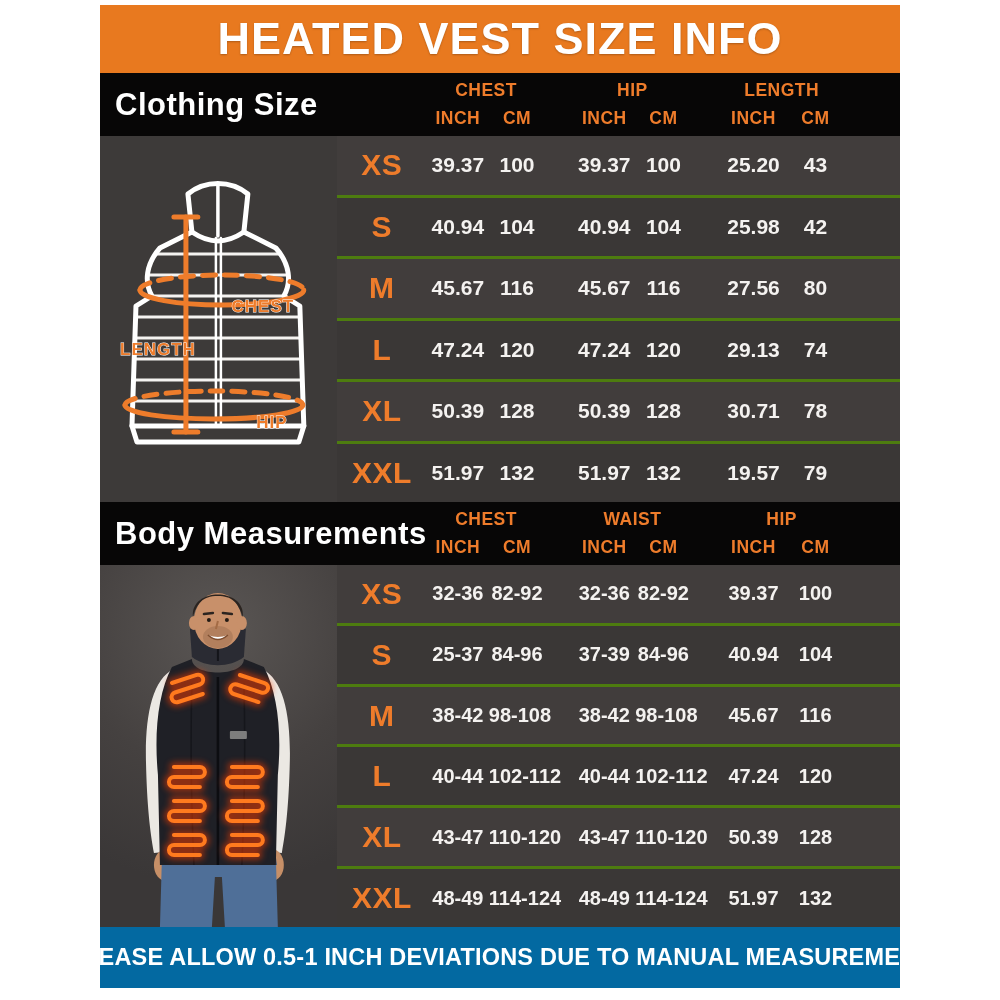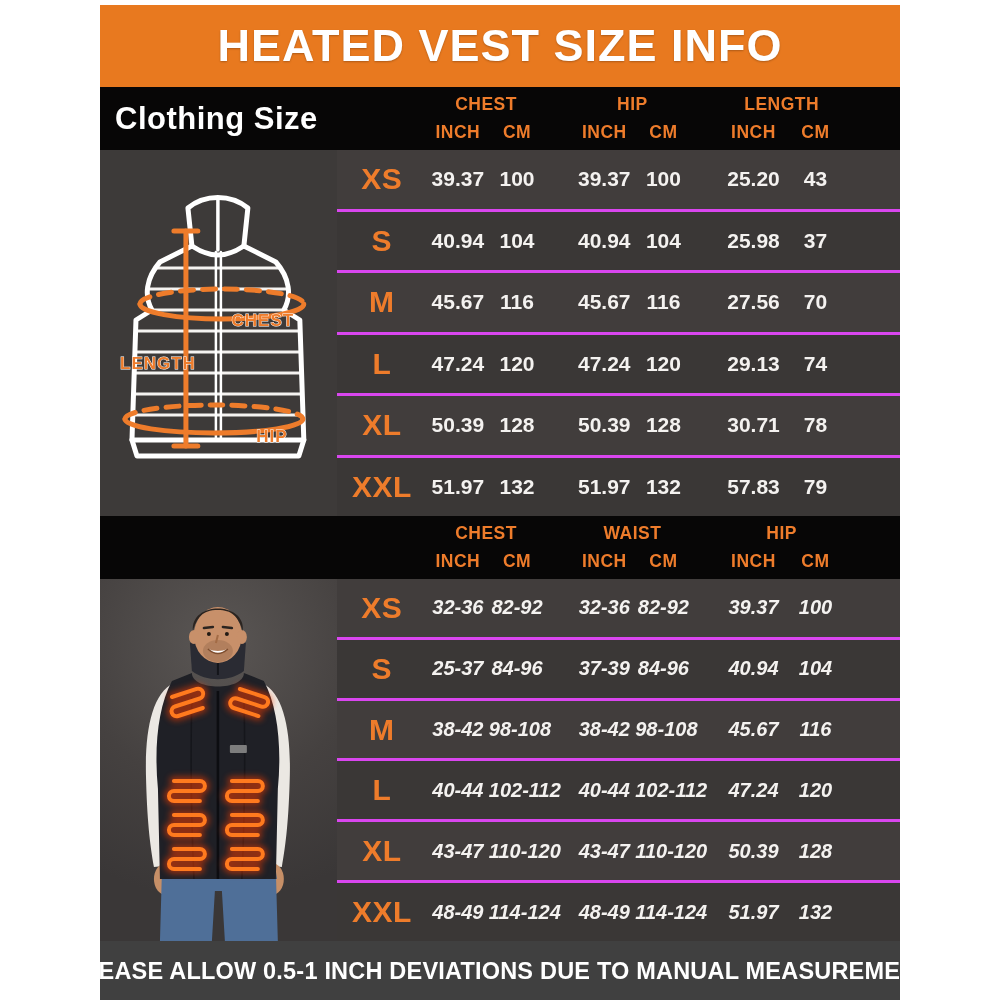--- a/index.html
+++ b/index.html
@@ -4,21 +4,21 @@
 <style>
   html,body{margin:0;padding:0;}
   body{
     width:1000px;height:1000px;background:#ffffff;overflow:hidden;
     font-family:"Liberation Sans","DejaVu Sans",sans-serif;
   }
   .canvas{position:relative;width:800px;margin:5px auto 0;}
 
   
   .banner{
-    height:82px;background:#e8791f;
+    height:68px;background:#e8791f;
     display:flex;align-items:center;justify-content:center;
   }
   .banner span{
     color:#ffffff;font-size:45px;font-weight:900;letter-spacing:1px;
     text-shadow:0 1px 2px rgba(0,0,0,.25);white-space:nowrap;
   }
 
   
   .section-header{position:relative;height:63px;background:#070606;}
   .sh-title{
@@ -44,34 +44,34 @@
   .left-panel{width:29.6%;position:relative;overflow:hidden;}
   .panel-photo{
     background:radial-gradient(circle at 50% 18%, #5a5654 0%, #454140 45%, #3a3737 80%);
   }
   .left-panel svg{position:absolute;inset:0;width:100%;height:100%;}
   .rows{flex:1;display:flex;flex-direction:column;}
   .row{
     flex:1;display:grid;
     grid-template-columns:16% 11% 10% 5% 11% 10% 5% 12% 10% 10%;
     align-items:center;text-align:center;
-    border-bottom:3px solid #d946ef;background:#413d3c;
+    border-bottom:3px solid #4d7c0f;background:#413d3c;
   }
   .row:nth-child(even){background:#3a3736;}
   .row:last-child{border-bottom:none;}
   .cell{white-space:nowrap;}
   .sz{grid-column:1;color:#ee7c2b;font-size:30px;font-weight:800;letter-spacing:0.5px;}
   .c1{grid-column:2;} .c2{grid-column:3;} .c3{grid-column:5;}
   .c4{grid-column:6;} .c5{grid-column:8;} .c6{grid-column:9;}
   .v{color:#f4f2f0;font-size:21px;font-weight:700;}
-  .sb2 .v{font-size:20px;font-style:italic;}
+  .sb2 .v{font-size:20px;}
 
   
   .footer{
-    height:61px;background:#404040;
+    height:61px;background:#0369a1;
     display:flex;align-items:center;justify-content:center;
   }
   .footer span{
     color:#ffffff;font-size:23.5px;font-weight:800;letter-spacing:0.2px;white-space:nowrap;
   }
 </style>
 </head>
 <body>
 
 <div class="canvas">
@@ -154,30 +154,30 @@
           <span class="cell v c5">25.20</span>
           <span class="cell v c6">43</span>
         </div>
         <div class="row">
           <span class="cell sz">S</span>
           <span class="cell v c1">40.94</span>
           <span class="cell v c2">104</span>
           <span class="cell v c3">40.94</span>
           <span class="cell v c4">104</span>
           <span class="cell v c5">25.98</span>
-          <span class="cell v c6">37</span>
+          <span class="cell v c6">42</span>
         </div>
         <div class="row">
           <span class="cell sz">M</span>
           <span class="cell v c1">45.67</span>
           <span class="cell v c2">116</span>
           <span class="cell v c3">45.67</span>
           <span class="cell v c4">116</span>
           <span class="cell v c5">27.56</span>
-          <span class="cell v c6">70</span>
+          <span class="cell v c6">80</span>
         </div>
         <div class="row">
           <span class="cell sz">L</span>
           <span class="cell v c1">47.24</span>
           <span class="cell v c2">120</span>
           <span class="cell v c3">47.24</span>
           <span class="cell v c4">120</span>
           <span class="cell v c5">29.13</span>
           <span class="cell v c6">74</span>
         </div>
@@ -189,29 +189,30 @@
           <span class="cell v c4">128</span>
           <span class="cell v c5">30.71</span>
           <span class="cell v c6">78</span>
         </div>
         <div class="row">
           <span class="cell sz">XXL</span>
           <span class="cell v c1">51.97</span>
           <span class="cell v c2">132</span>
           <span class="cell v c3">51.97</span>
           <span class="cell v c4">132</span>
-          <span class="cell v c5">57.83</span>
+          <span class="cell v c5">19.57</span>
           <span class="cell v c6">79</span>
         </div>
       </div>
     </div>
   </section>
 
   <section>
     <div class="section-header">
+      <div class="sh-title">Body Measurements</div>
       <div class="head-grid">
         <div class="g1">CHEST</div>
         <div class="u1a">INCH</div>
         <div class="u1b">CM</div>
         <div class="g2">WAIST</div>
         <div class="u2a">INCH</div>
         <div class="u2b">CM</div>
         <div class="g3">HIP</div>
         <div class="u3a">INCH</div>
         <div class="u3b">CM</div>

